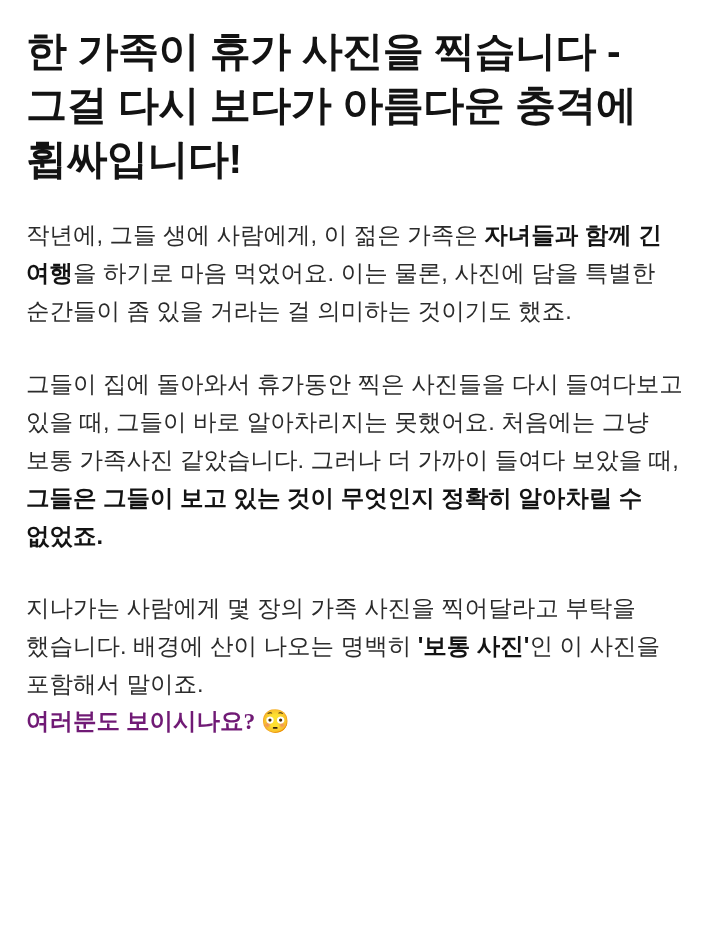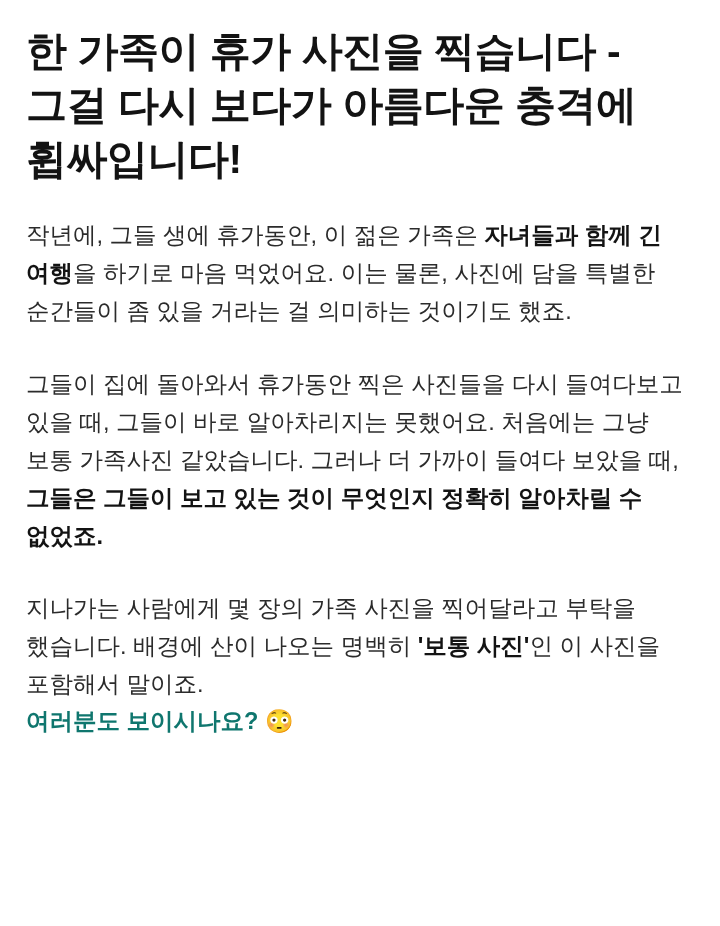--- a/index.html
+++ b/index.html
@@ -39,36 +39,37 @@
     margin-bottom: 0;
   }
   .para b, .para strong {
     font-weight: 700;
     color: #131313;
   }
   .closing {
     font-size: 23.5px;
     line-height: 1.6;
     font-weight: 700;
-    color: #0f766e;
+    color: #701a75;
     margin: 0;
+    font-family: Liberation Serif, serif;
   }
   .emoji {
     font-size: 23px;
   }
 </style>
 </head>
 <body>
 
 <div class="page">
 
   <h1 class="article-title">한 가족이 휴가 사진을 찍습니다 - 그걸 다시 보다가 아름다운 충격에 휩싸입니다!</h1>
 
   <div>
-    <p class="para" id="paragraph-1"><span>작년에, 그들 생에 휴가동안, 이 젊은 가족은 </span><b>자녀들과 함께 긴 여행</b><span>을 하기로 마음 먹었어요. 이는 물론, 사진에 담을 특별한 순간들이 좀 있을 거라는 걸 의미하는 것이기도 했죠.</span></p>
+    <p class="para" id="paragraph-1"><span>작년에, 그들 생에 사람에게, 이 젊은 가족은 </span><b>자녀들과 함께 긴 여행</b><span>을 하기로 마음 먹었어요. 이는 물론, 사진에 담을 특별한 순간들이 좀 있을 거라는 걸 의미하는 것이기도 했죠.</span></p>
     <p class="para" id="paragraph-3"><span>그들이 집에 돌아와서 휴가동안 찍은 사진들을 다시 들여다보고 있을 때, 그들이 바로 알아차리지는 못했어요. 처음에는 그냥 보통 가족사진 같았습니다. 그러나 더 가까이 들여다 보았을 때, </span><b>그들은 그들이 보고 있는 것이 무엇인지 정확히 알아차릴 수 없었죠.</b></p>
     <p class="para" id="paragraph-2"><span>지나가는 사람에게 몇 장의 가족 사진을 찍어달라고 부탁을 했습니다. 배경에 산이 나오는 명백히 </span><b>'보통 사진'</b><span>인 이 사진을 포함해서 말이죠.</span></p>
   </div>
 
   <p class="closing">
     <span>여러분도 보이시나요?</span>
     <span class="emoji">😳</span>
   </p>
 
 </div>

